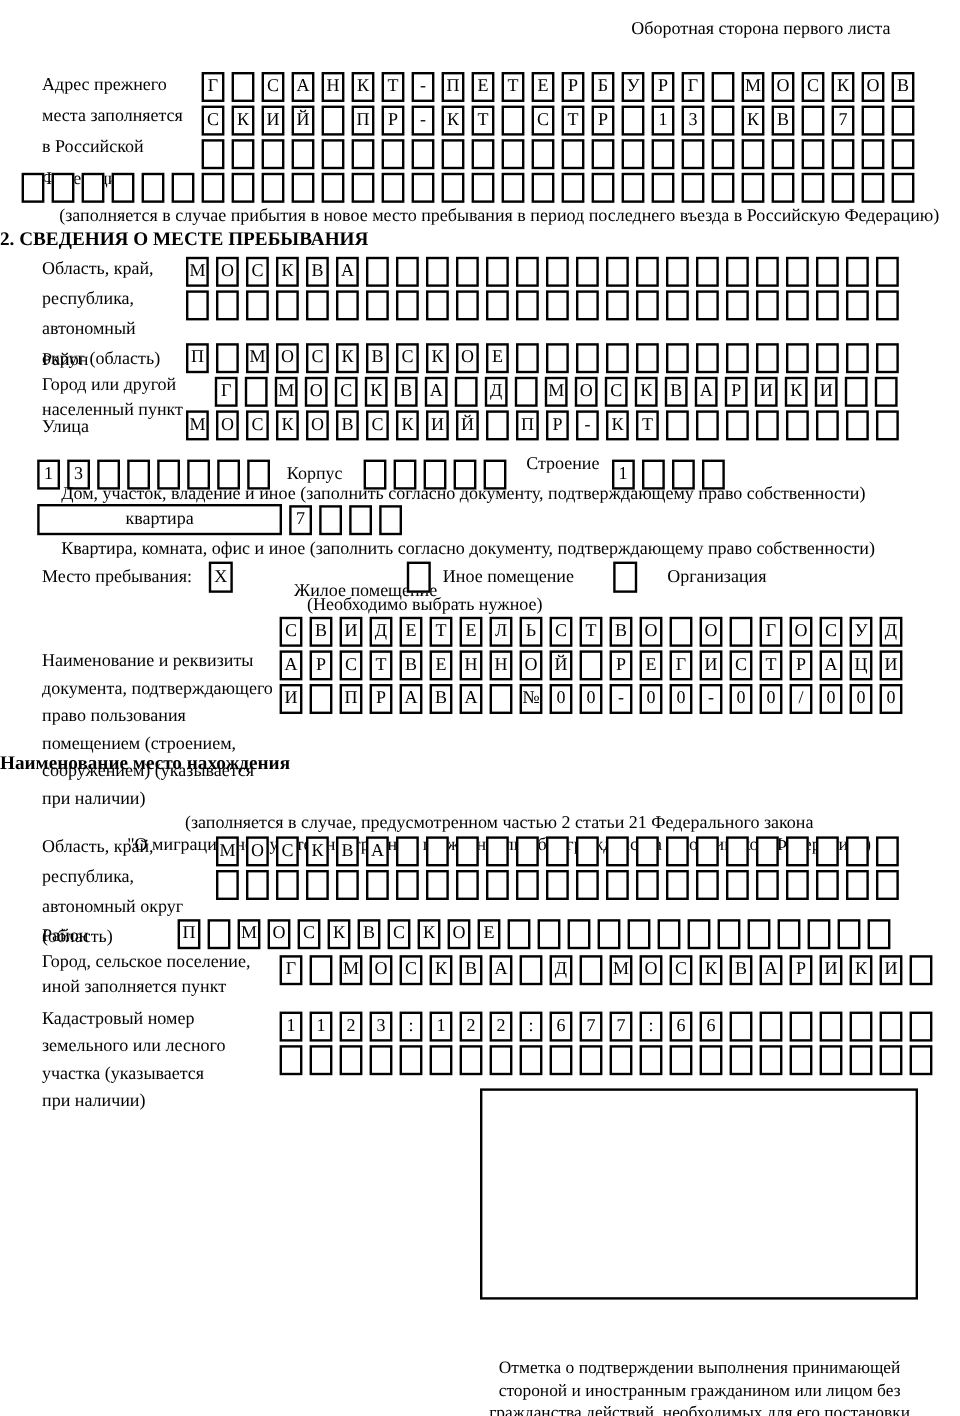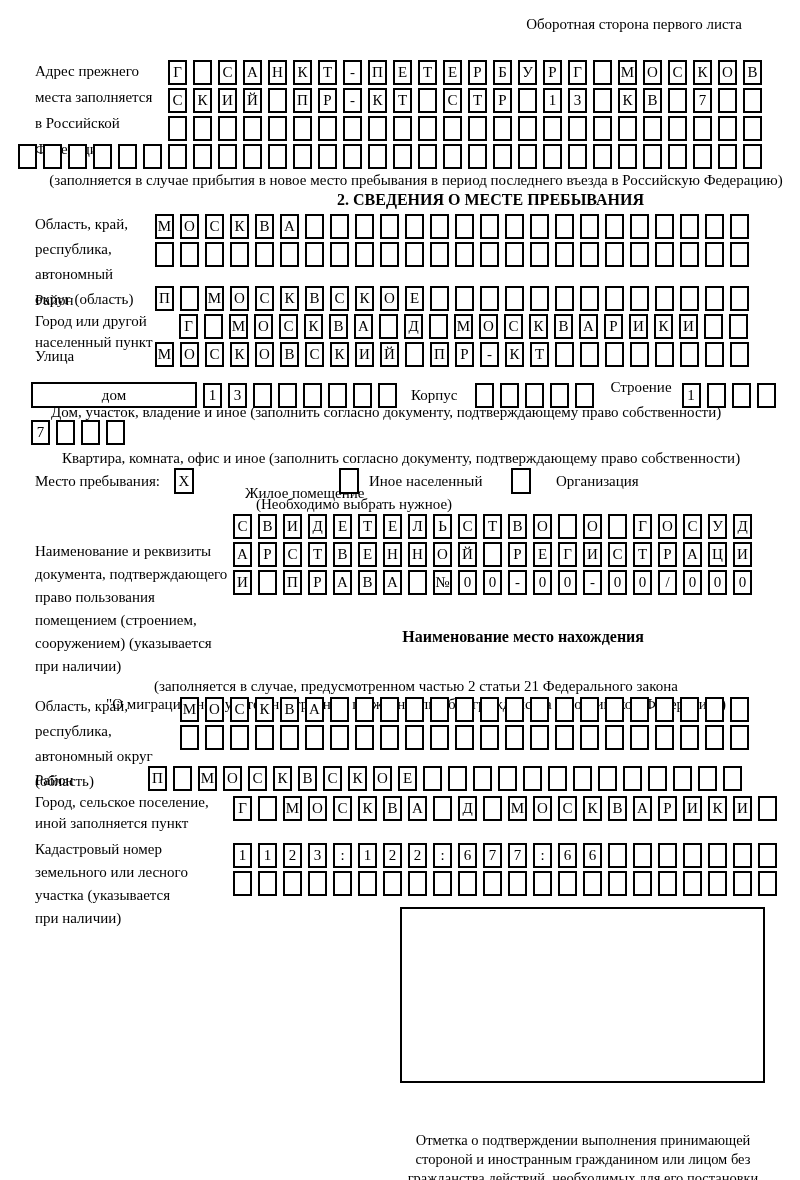--- a/index.html
+++ b/index.html
@@ -15,21 +15,21 @@
     border:2px solid #000;background:#fff;
     display:flex;align-items:center;justify-content:center;
     font-size:15px;line-height:1;
   }
   .lbl{font-size:15px;line-height:26px;white-space:pre-line;}
   .lbl.tight{line-height:21px;}
   .lbl.mid{line-height:25px;}
   .lbl.doc{line-height:23px;}
   .cap{font-size:15px;white-space:pre-line;padding-left:16px;}
   .cap.center{width:800px;left:0;text-align:center;}
-  .hdr{font-weight:bold;font-size:16px;width:644px;left:0;text-align:right;}
+  .hdr{font-weight:bold;font-size:16px;width:644px;left:0;text-align:left;}
   .wbox{
     border:2px solid #000;height:26px;box-sizing:border-box;background:#fff;
     display:flex;align-items:center;justify-content:center;font-size:15px;flex:0 0 auto;
   }
   .chk{
     width:20px;height:26px;box-sizing:border-box;border:2px solid #000;background:#fff;
     display:flex;align-items:center;justify-content:center;font-size:15px;
   }
   .inline-lbl{font-size:15px;line-height:26px;white-space:nowrap;}
   .stamp{border:2px solid #000;background:#fff;box-sizing:border-box;}
@@ -293,21 +293,20 @@
     <span class="cell"></span>
     <span class="cell"></span>
     <span class="cell"></span>
     <span class="cell"></span>
     <span class="cell"></span>
     <span class="cell"></span>
     <span class="cell"></span>
   </div>
 
 <div class="abs row" style="left:31px;top:374px;align-items:center;">
-  <div class="wbox" style="width:166px;">дом</div>
   <div class="row">
       <span class="cell">1</span>
       <span class="cell">3</span>
       <span class="cell"></span>
       <span class="cell"></span>
       <span class="cell"></span>
       <span class="cell"></span>
       <span class="cell"></span>
       <span class="cell"></span>
     </div>
@@ -323,34 +322,35 @@
   <div class="row">
       <span class="cell">1</span>
       <span class="cell"></span>
       <span class="cell"></span>
       <span class="cell"></span>
     </div>
 </div>
 <div class="abs cap" style="left:35px;top:404px;">Дом, участок, владение и иное (заполнить согласно документу, подтверждающему право собственности)</div>
 
 <div class="abs row" style="left:31px;top:420px;align-items:center;">
+  <div class="wbox" style="width:204px;">квартира</div>
   <div class="row">
       <span class="cell">7</span>
       <span class="cell"></span>
       <span class="cell"></span>
       <span class="cell"></span>
     </div>
 </div>
-<div class="abs cap" style="left:46px;top:450px;">Квартира, комната, офис и иное (заполнить согласно документу, подтверждающему право собственности)</div>
+<div class="abs cap" style="left:35px;top:450px;">Квартира, комната, офис и иное (заполнить согласно документу, подтверждающему право собственности)</div>
 
 <div class="abs inline-lbl" style="left:35px;top:468px;">Место пребывания:</div>
 <div class="abs chk" style="left:174px;top:468px;">X</div>
 <div class="abs inline-lbl" style="left:205px;top:480px;margin-left:40px;">Жилое помещение</div>
 <div class="abs chk" style="left:339px;top:468px;"></div>
-<div class="abs inline-lbl" style="left:369px;top:468px;">Иное населенный</div>
+<div class="abs inline-lbl" style="left:369px;top:468px;">Иное помещение</div>
 <div class="abs chk" style="left:511px;top:468px;"></div>
 <div class="abs inline-lbl" style="left:556px;top:468px;">Организация</div>
 <div class="abs cap" style="left:0;top:496px;width:676px;text-align:center;">(Необходимо выбрать нужное)</div>
 
 <div class="abs lbl doc" style="left:35px;top:540px;">Наименование и реквизиты
 документа, подтверждающего
 право пользования
 помещением (строением,
 сооружением) (указывается
 при наличии)</div>

